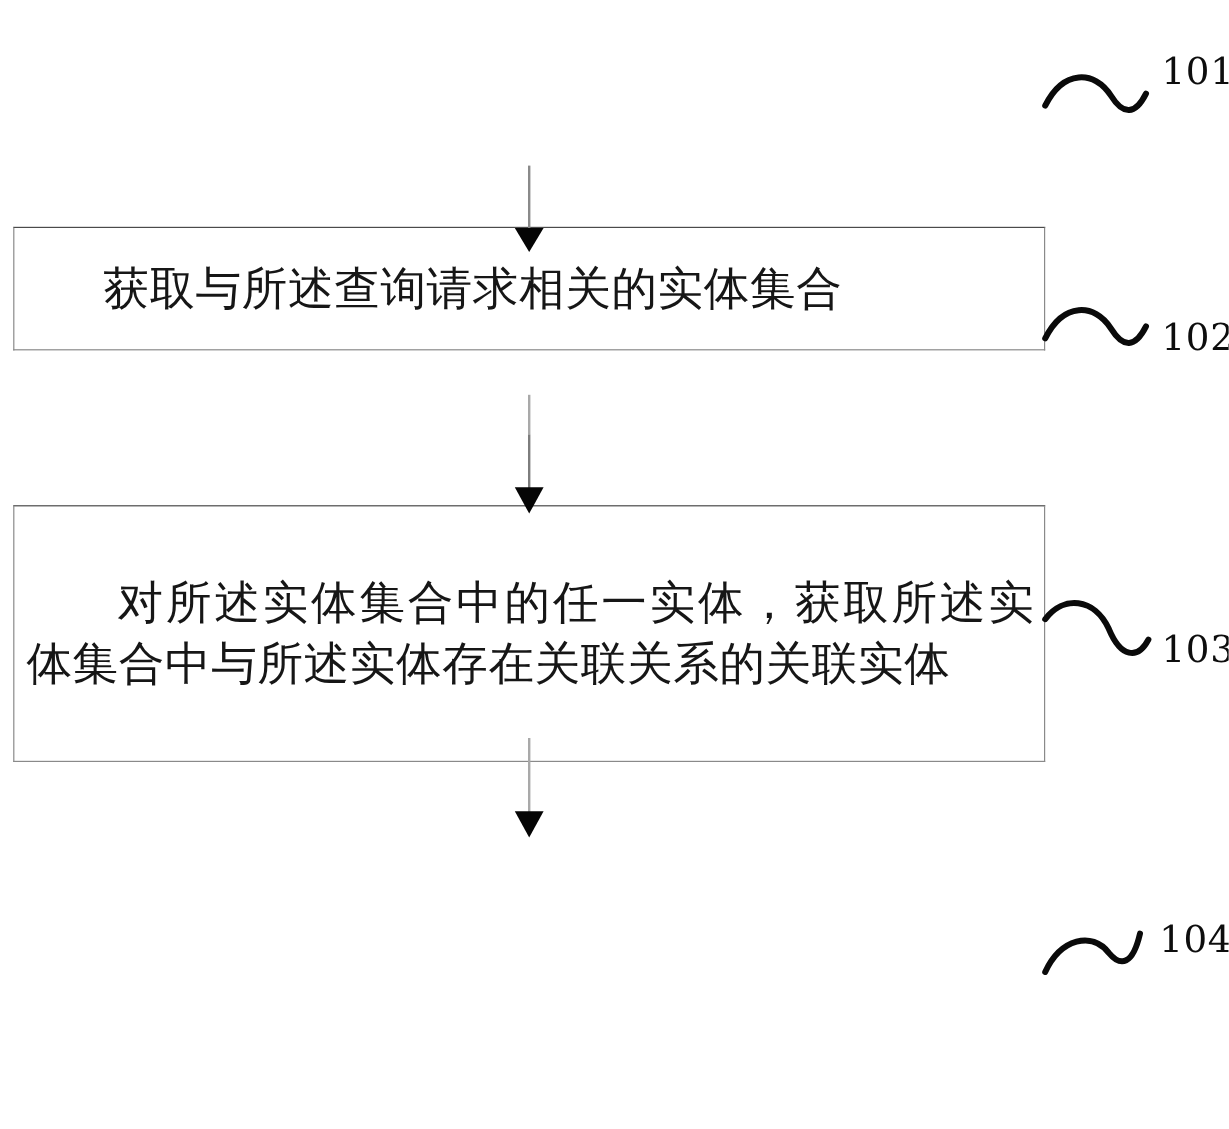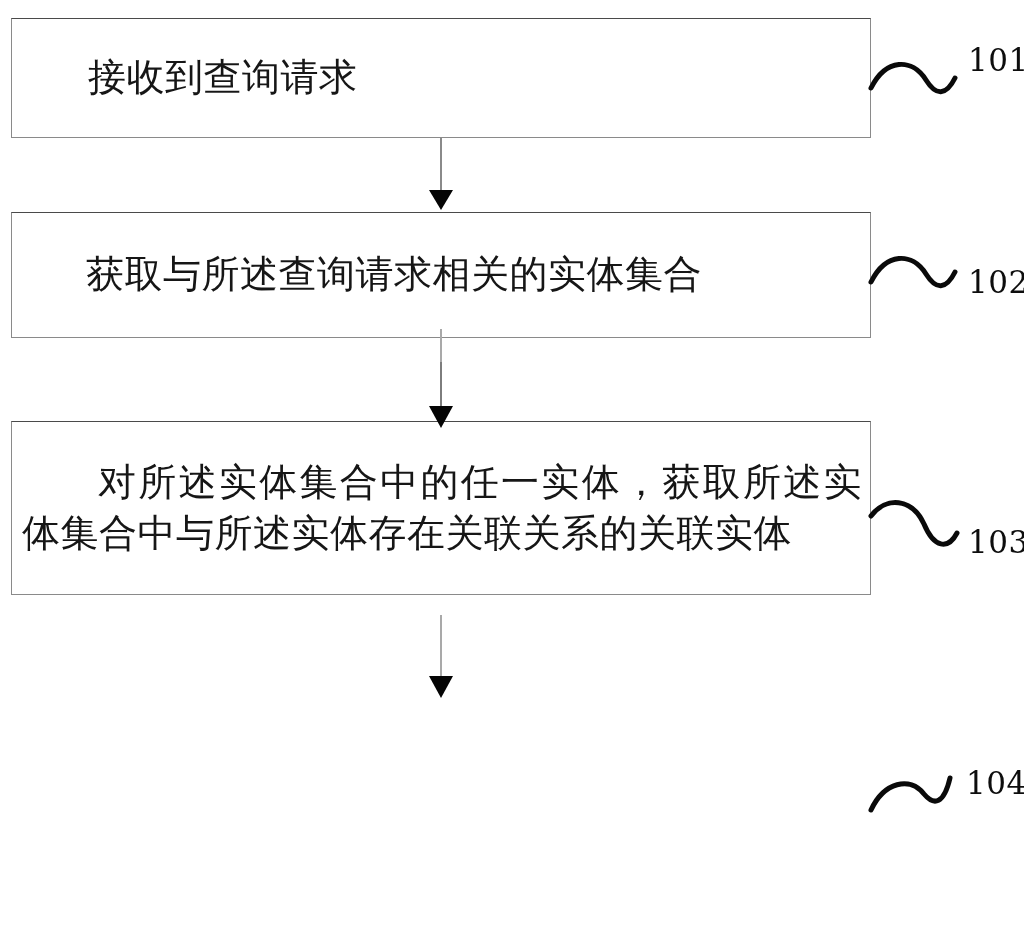--- a/index.html
+++ b/index.html
@@ -70,29 +70,26 @@
     font-size: 31px;
     color: #0d0d0d;
     letter-spacing: 0.5px;
   }
 </style>
 </head>
 <body>
 
 <div id="canvas">
 
-  <div class="flow-box b1" style="left:11px; top:18px; width:860px; height:120px;">
-    <div class="box-text">接收到查询请求</div>
-  </div>
 
-  <div class="flow-box b2" style="left:11px; top:212px; width:860px; height:126px;">
+  <div class="flow-box b2" style="left:11px; top:189px; width:860px; height:103px;">
     <div class="box-text">获取与所述查询请求相关的实体集合</div>
   </div>
 
-  <div class="flow-box para b3" style="left:11px; top:421px; width:860px; height:174px;">
+  <div class="flow-box para b3" style="left:11px; top:421px; width:860px; height:214px;">
     <div class="box-text">对所述实体集合中的任一实体，获取所述实体集合中与所述实体存在关联关系的关联实体</div>
   </div>
 
 
   <svg class="connector" viewBox="0 0 1024 941" xmlns="http://www.w3.org/2000/svg">
 
     <g>
       <line x1="441" y1="138" x2="441" y2="192" stroke="#8a8a8a" stroke-width="2"></line>
       <polygon points="429,190 453,190 441,210" fill="#050505"></polygon>
     </g>

